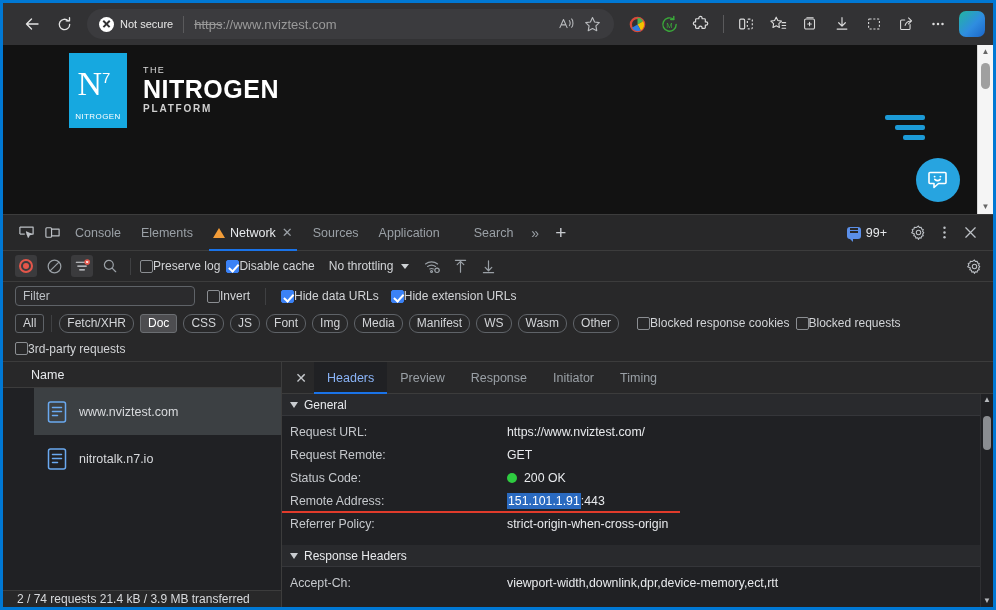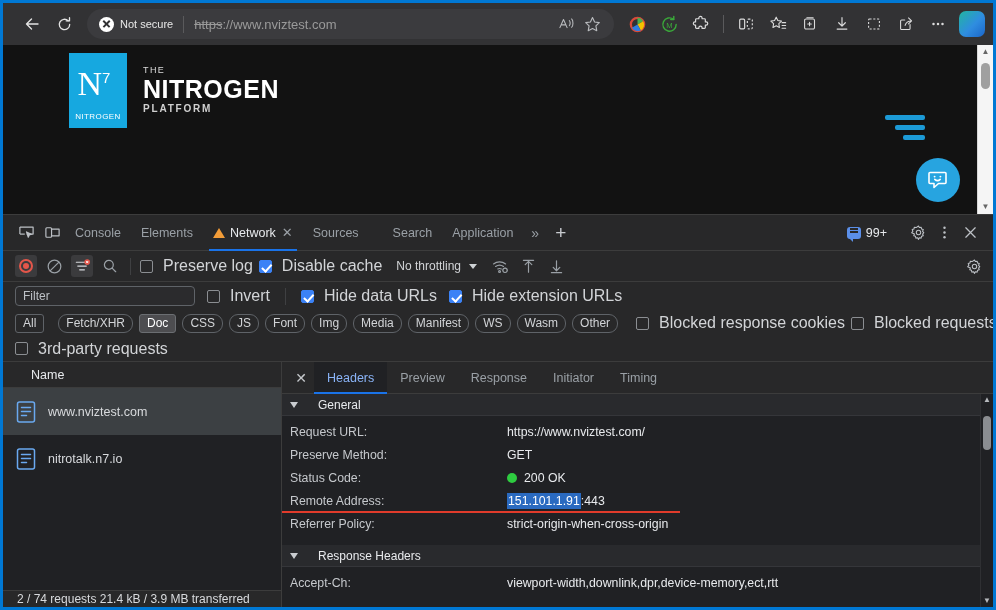--- a/index.html
+++ b/index.html
@@ -225,21 +225,21 @@
   }
   .rec-btn {
     width:22px;height:22px;border-radius:3px;background:#3b3b3d;
     display:flex;align-items:center;justify-content:center;
   }
   .rec-ring { width:14px;height:14px;border-radius:50%;border:2px solid #e4564a; display:flex;align-items:center;justify-content:center;}
   .rec-dot { width:6px;height:6px;border-radius:50%;background:#e4564a;}
   .nt-icon { width:22px;height:22px;display:flex;align-items:center;justify-content:center;color:#9aa0a6;}
   .nt-icon.boxed{background:#3b3b3d;border-radius:3px;}
   .vsep { width:1px; height:17px; background:#3f4042; margin:0 3px; }
-  .cb-row { display:flex; align-items:center; gap:10px; color:#d2d4d7; font-size:16px; white-space:nowrap;}
+  .cb-row { display:flex; align-items:center; gap:0; color:#d2d4d7; font-size:12px; white-space:nowrap;}
   .cbox { width:13px;height:13px;border:1px solid #8b8e92; border-radius:2px; background:transparent; flex:0 0 auto;}
   .cbox.on { background:#3b82f6; border-color:#3b82f6; position:relative; }
   .cbox.on::after{
     content:""; position:absolute; left:4px; top:1px; width:3.5px;height:7.5px;
     border:solid #fff; border-width:0 2px 2px 0; transform:rotate(42deg);
   }
   .throttle {
     display:flex; align-items:center; gap:8px;
     color:#d2d4d7; font-size:12px; padding:2px 6px 2px 8px;
     border-radius:3px; white-space:nowrap;
@@ -288,21 +288,21 @@
     display:flex; flex-direction:column;
     border-right:1px solid #3c3c3c;
     min-height:0;
   }
   .lp-header {
     height: 26px; background:#282829;
     display:flex; align-items:center;
     padding-left:28px; color:#e8eaed; font-size:12.5px;
     border-bottom:1px solid #3c3c3c; flex:0 0 auto;
   }
-  .req-list { flex:1 1 auto; overflow:hidden; }
+  .req-list { flex:1 1 auto; overflow:hidden;margin-left:31px; }
   .req-row {
     height:47px; display:flex; align-items:center; gap:11px;
     padding-left:12px; color:#d8dadd; font-size:12.5px;
   }
   .req-row.sel { background:#3c4043; }
   .doc-icon { width:22px;height:26px; flex:0 0 auto; }
   .lp-status {
     height: 17px; background:#282829;
     border-top:1px solid #3c3c3c;
     display:flex; align-items:center; padding-left:14px;
@@ -319,21 +319,21 @@
   .rp-tab {
     height:32px; padding:0 13px; display:flex; align-items:center;
     color:#9aa0a6; font-size:12.5px; position:relative; white-space:nowrap;
   }
   .rp-tab.active { color:#8ab4f8; background:#202124; }
   .rp-tab.active::after{content:"";position:absolute;left:0;right:0;bottom:0;height:2px;background:#1a73e8;}
 
   .rp-body { flex:1 1 auto; overflow:hidden; position:relative; background:#202124; }
   .sec-head {
     height:22px; background:#292a2d; display:flex; align-items:center;
-    gap:20px; padding-left:8px; color:#e8eaed; font-size:12px;
+    gap:6px; padding-left:8px; color:#e8eaed; font-size:12px;
     border-bottom:1px solid #35363a;
   }
   .tri-down { width:0;height:0;border-left:4.5px solid transparent;border-right:4.5px solid transparent;border-top:6px solid #c9ccd0; }
   .kv {
     display:flex; height:23px; align-items:center;
     font-size:12.3px; padding-left:8px; position:relative;
   }
   .kv .k { width: 217px; color:#c5c8cc; flex:0 0 auto; }
   .kv .v { color:#e8eaed; display:flex; align-items:center; gap:7px; white-space:nowrap;}
   .dot-green { width:10px;height:10px;border-radius:50%;background:#2ecc40; display:inline-block;}
@@ -517,25 +517,25 @@
         <span>Elements</span>
       </div>
       <div class="dt-tab active">
         <span class="warn-tri"></span>
         <span>Network</span>
         <span class="tab-x">✕</span>
       </div>
       <div class="dt-tab">
         <span>Sources</span>
       </div>
+      <div class="dt-tab">
+        <span>Application</span>
+      </div>
       <div class="dt-tab" style="padding-left:24px">
         <span>Search</span>
-      </div>
-      <div class="dt-tab">
-        <span>Application</span>
       </div>
       <div class="chev">»</div>
       <div class="plus">+</div>
       <div class="dt-spacer"></div>
       <div class="msgcount">
         <span class="msg-bubble"></span>
         <span>99+</span>
       </div>
       <div class="icon-btn" style="margin-left:18px">
         <svg width="17" height="17" viewBox="0 0 20 20" fill="none" stroke="#bdc1c6" stroke-width="1.25">
@@ -712,21 +712,21 @@
             <span class="tri-down"></span>
             <span>General</span>
           </div>
 
           <div style="padding-top:4px">
             <div class="kv">
               <span class="k">Request URL:</span>
               <span class="v">https://www.nviztest.com/</span>
             </div>
             <div class="kv">
-              <span class="k">Preserve Method:</span>
+              <span class="k">Request Remote:</span>
               <span class="v">GET</span>
             </div>
             <div class="kv">
               <span class="k">Status Code:</span>
               <span class="v">
                 <span class="dot-green"></span>
                 <span>200 OK</span>
               </span>
             </div>
             <div class="kv">

